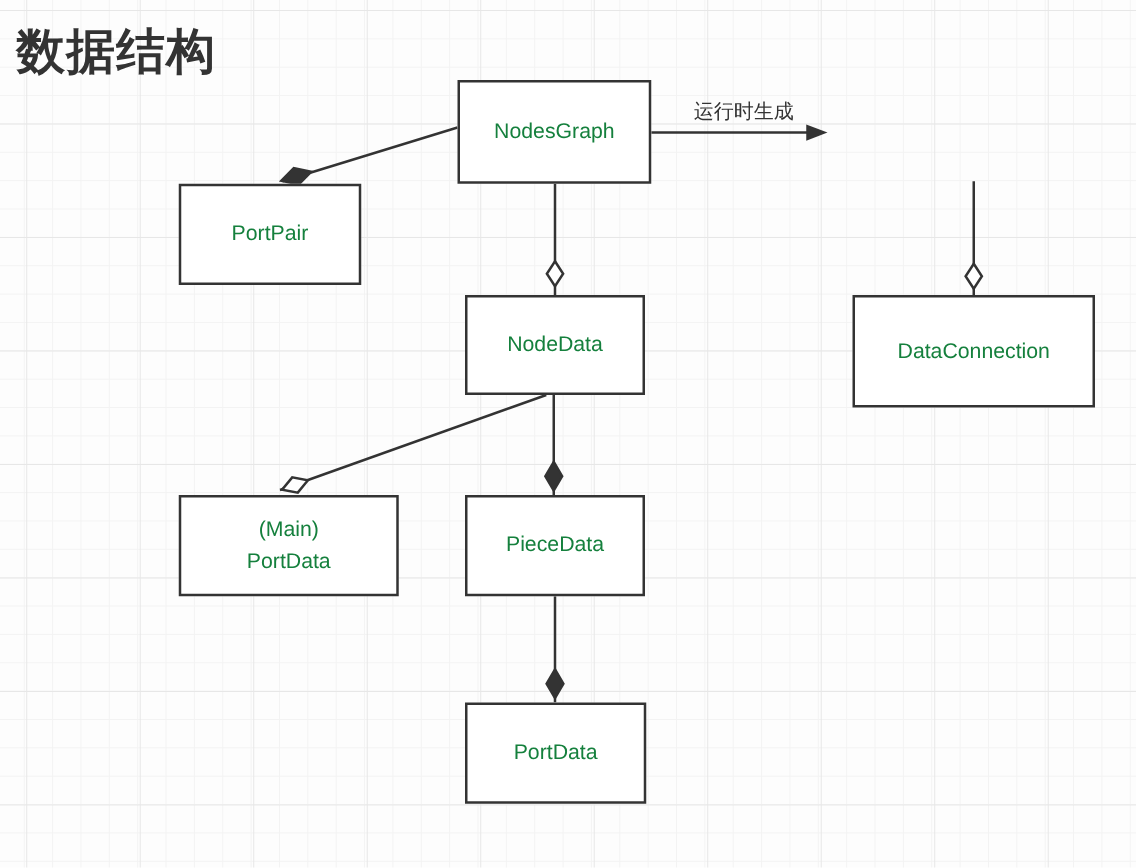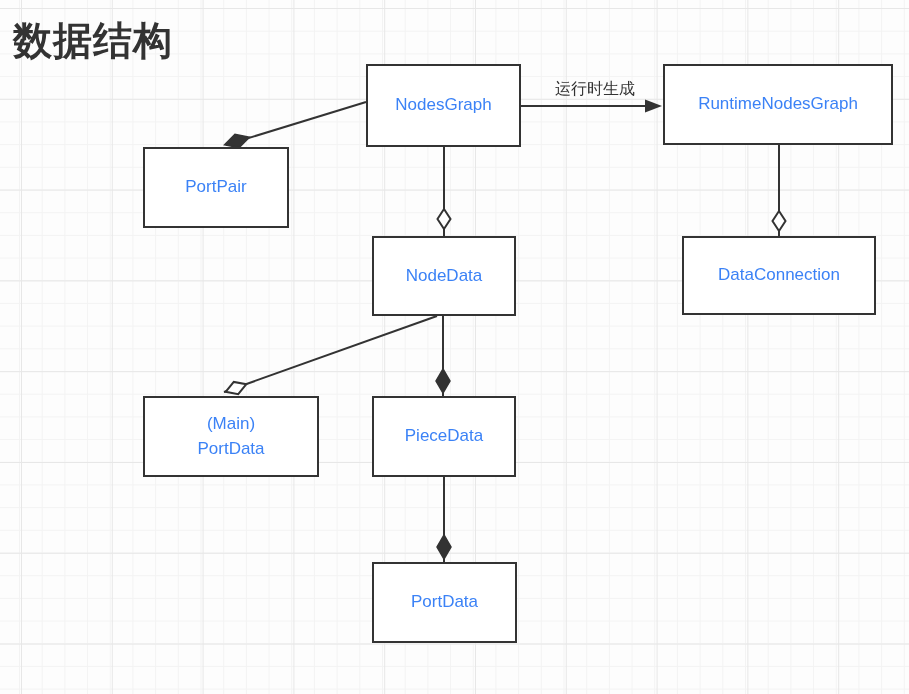--- a/index.html
+++ b/index.html
@@ -34,21 +34,21 @@
   }
   .node {
     position: absolute;
     box-sizing: border-box;
     background: #ffffff;
     border: 2px solid #333333;
     display: flex;
     align-items: center;
     justify-content: center;
     text-align: center;
-    color: #3b82f6;
+    color: #15803d;
     font-size: 17px;
     line-height: 1.45;
     white-space: pre-line;
     cursor: default;
   }
   .edge-line { stroke: #333333; stroke-width: 2; fill: none; }
   .diamond-filled { fill: #333333; stroke: #333333; stroke-width: 1.5; }
   .diamond-hollow { fill: #ffffff; stroke: #333333; stroke-width: 2; }
   .arrowhead { fill: #333333; stroke: none; }
   .edge-label {
@@ -86,33 +86,30 @@
     <line class="edge-line" x1="444" y1="477" x2="444" y2="562"></line>
     <polygon class="diamond-filled" points="-12,0 0,-7 12,0 0,7" transform="translate(444,547) rotate(90)"></polygon>
   </svg>
 
   <h1 class="diagram-title" style="margin:0;">数据结构</h1>
 
   <div class="node" style="left:366px; top:64px; width:155px; height:83px;">
     <span>NodesGraph</span>
   </div>
 
-  <div class="node" style="left:663px; top:64px; width:230px; height:81px;">
-    <span>RuntimeNodesGraph</span>
-  </div>
 
   <div class="node" style="left:143px; top:147px; width:146px; height:81px;">
     <span>PortPair</span>
   </div>
 
   <div class="node" style="left:372px; top:236px; width:144px; height:80px;">
     <span>NodeData</span>
   </div>
 
-  <div class="node" style="left:682px; top:236px; width:194px; height:79px;">
+  <div class="node" style="left:682px; top:236px; width:194px; height:90px;">
     <span>DataConnection</span>
   </div>
 
   <div class="node" style="left:143px; top:396px; width:176px; height:81px;">
     <span>(Main)
 PortData</span>
   </div>
 
   <div class="node" style="left:372px; top:396px; width:144px; height:81px;">
     <span>PieceData</span>

